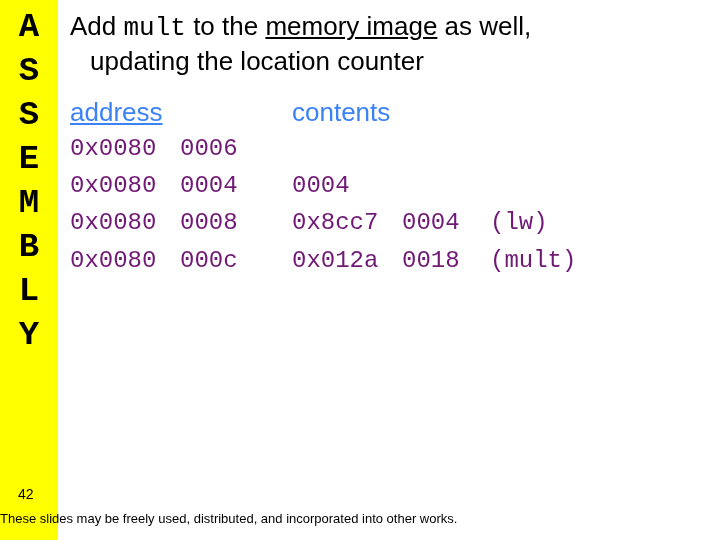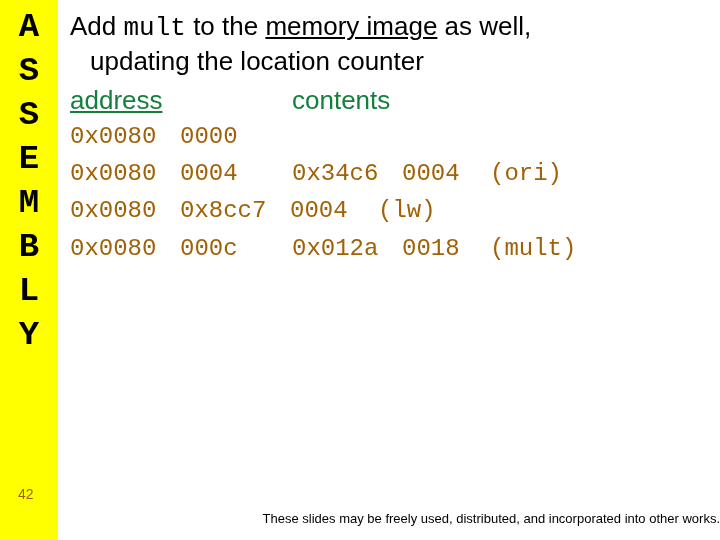--- a/index.html
+++ b/index.html
@@ -35,59 +35,59 @@
   .content {
     position: absolute;
     left: 70px;
     top: 10px;
     right: 20px;
   }
   .heading {
     font-size: 26px;
     line-height: 1.25;
     color: #000;
-    margin-bottom: 8px;
+    margin-bottom: 20px;
   }
   .heading .mono { font-family: "Courier New", monospace; }
   .heading .ul { text-decoration: underline; }
   .table-headers {
     font-size: 26px;
-    color: #15803d;
+    color: #3b82f6;
     display: flex;
   }
   .hdr-addr { width: 222px; text-decoration: underline; }
   .hdr-cont { }
   .rows { margin-top: 2px; }
   .row {
     display: flex;
     font-family: "Courier New", monospace;
     font-size: 24px;
     line-height: 1.55;
-    color: #a16207;
+    color: #701a75;
     white-space: pre;
   }
   .c-addr1 { width: 110px; }
   .c-addr2 { width: 112px; }
   .c-hex1  { width: 110px; }
   .c-hex2  { width: 88px; }
   .c-instr { }
   .page-num {
     position: absolute;
     left: 18px;
     bottom: 38px;
     font-family: Arial, sans-serif;
     font-size: 14px;
-    color: #a16207;
+    color: #000000;
   }
   .footer {
     position: absolute;
     left: 0;
     right: 0;
     bottom: 14px;
-    text-align: right;
+    text-align: left;
     font-family: "Comic Sans MS", cursive, sans-serif;
     font-size: 13px;
     color: #000;
   }
 </style>
 </head>
 <body>
 
 <div class="sidebar">
   <div class="sidebar-text">ASSEMBLY</div>
@@ -99,27 +99,27 @@
     <span style="padding-left:20px">updating the location counter</span>
   </div>
 
   <div class="table-headers">
     <span class="hdr-addr">address</span>
     <span class="hdr-cont">contents</span>
   </div>
 
   <div class="rows">
     <div class="row">
-      <span class="c-addr1">0x0080</span><span class="c-addr2">0000</span>
+      <span class="c-addr1">0x0080</span><span class="c-addr2">0006</span>
     </div>
     <div class="row">
-      <span class="c-addr1">0x0080</span><span class="c-addr2">0004</span><span class="c-hex1">0x34c6</span><span class="c-hex2">0004</span><span class="c-instr">(ori)</span>
+      <span class="c-addr1">0x0080</span><span class="c-addr2">0004</span><span class="c-hex2">0004</span>
     </div>
     <div class="row">
-      <span class="c-addr1">0x0080</span><span class="c-hex1">0x8cc7</span><span class="c-hex2">0004</span><span class="c-instr">(lw)</span>
+      <span class="c-addr1">0x0080</span><span class="c-addr2">0008</span><span class="c-hex1">0x8cc7</span><span class="c-hex2">0004</span><span class="c-instr">(lw)</span>
     </div>
     <div class="row">
       <span class="c-addr1">0x0080</span><span class="c-addr2">000c</span><span class="c-hex1">0x012a</span><span class="c-hex2">0018</span><span class="c-instr">(mult)</span>
     </div>
   </div>
 </div>
 
 <div class="page-num">42</div>
 <div class="footer">These slides may be freely used, distributed, and incorporated into other works.</div>
 

